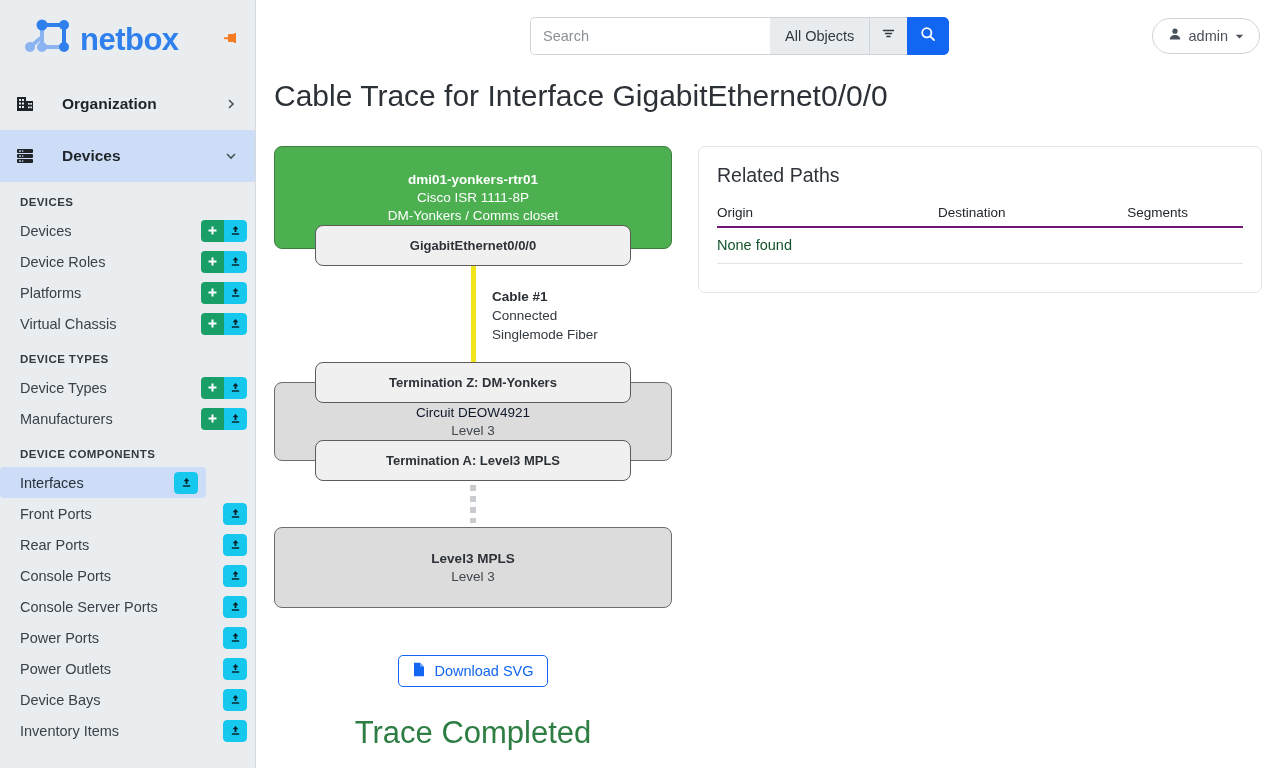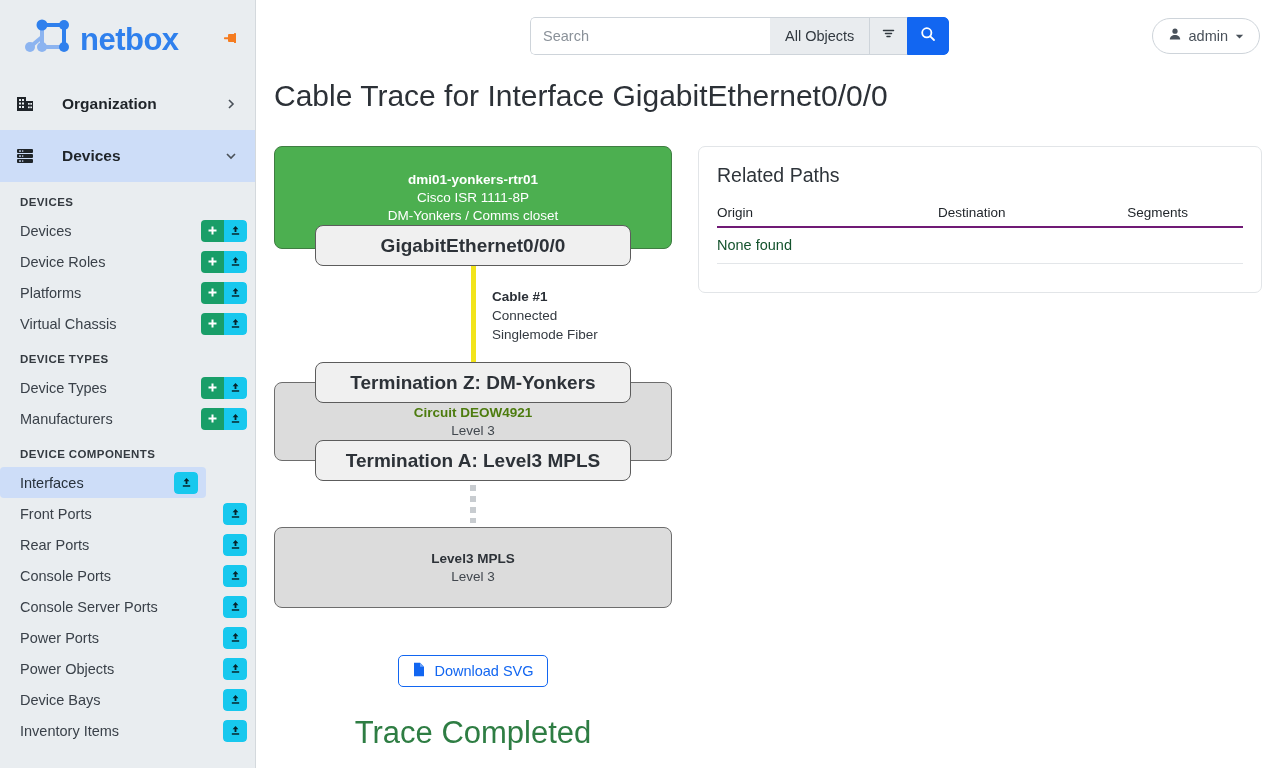--- a/index.html
+++ b/index.html
@@ -102,27 +102,27 @@
   .node-device {
     background: #4CAF50; border-color: #3f7d42; height: 103px;
     color: #fff; gap: 3px;
   }
   .node-device .n1 { font-size: 13.5px; font-weight: 700; }
   .node-device .n2, .node-device .n3 { font-size: 13.5px; font-weight: 400; }
 
   .node-term {
     background: #f0f0f0; border-color: #5c5c5c; height: 41px;
     width: 316px; margin: 0 auto; position: relative; z-index: 3;
-    font-size: 19px; font-weight: 700; color: #2d3238;
+    font-size: 13px; font-weight: 700; color: #2d3238;
   }
   .node-circuit {
     background: #dcdcdc; border-color: #6d6d6d; height: 79px;
     gap: 3px; position: relative; z-index: 1;
   }
-  .node-circuit .c1 { font-size: 13.5px; font-weight: 700; color: #4d7c0f; }
+  .node-circuit .c1 { font-size: 13.5px; font-weight: 400; color: #0f172a; }
   .node-circuit .c2 { font-size: 13.5px; color: #41474e; }
   .node-provider {
     background: #dcdcdc; border-color: #6d6d6d; height: 81px; gap: 3px;
   }
   .node-provider .p1 { font-size: 13.5px; font-weight: 700; color: #2d3238; }
   .node-provider .p2 { font-size: 13.5px; color: #41474e; }
 
   .iface-overlap { margin-top: -24px; }
   .term-z-overlap { margin-bottom: -21px; }
   .term-a-overlap { margin-top: -21px; }
@@ -418,21 +418,21 @@
     <span class="btn-grp">
       <span class="btn-imp solo">
         <svg width="11" height="11" viewBox="0 0 12 12" fill="#06232b">
             <path d="M6 1 L9.2 4.6 H7 V7.6 H5 V4.6 H2.8 Z"></path>
             <rect x="2" y="9" width="8" height="1.6"></rect>
           </svg>
       </span>
     </span>
   </div>
   <div class="nav-item">
-    <span class="txt">Power Objects</span>
+    <span class="txt">Power Outlets</span>
     <span class="btn-grp">
       <span class="btn-imp solo">
         <svg width="11" height="11" viewBox="0 0 12 12" fill="#06232b">
             <path d="M6 1 L9.2 4.6 H7 V7.6 H5 V4.6 H2.8 Z"></path>
             <rect x="2" y="9" width="8" height="1.6"></rect>
           </svg>
       </span>
     </span>
   </div>
   <div class="nav-item">

